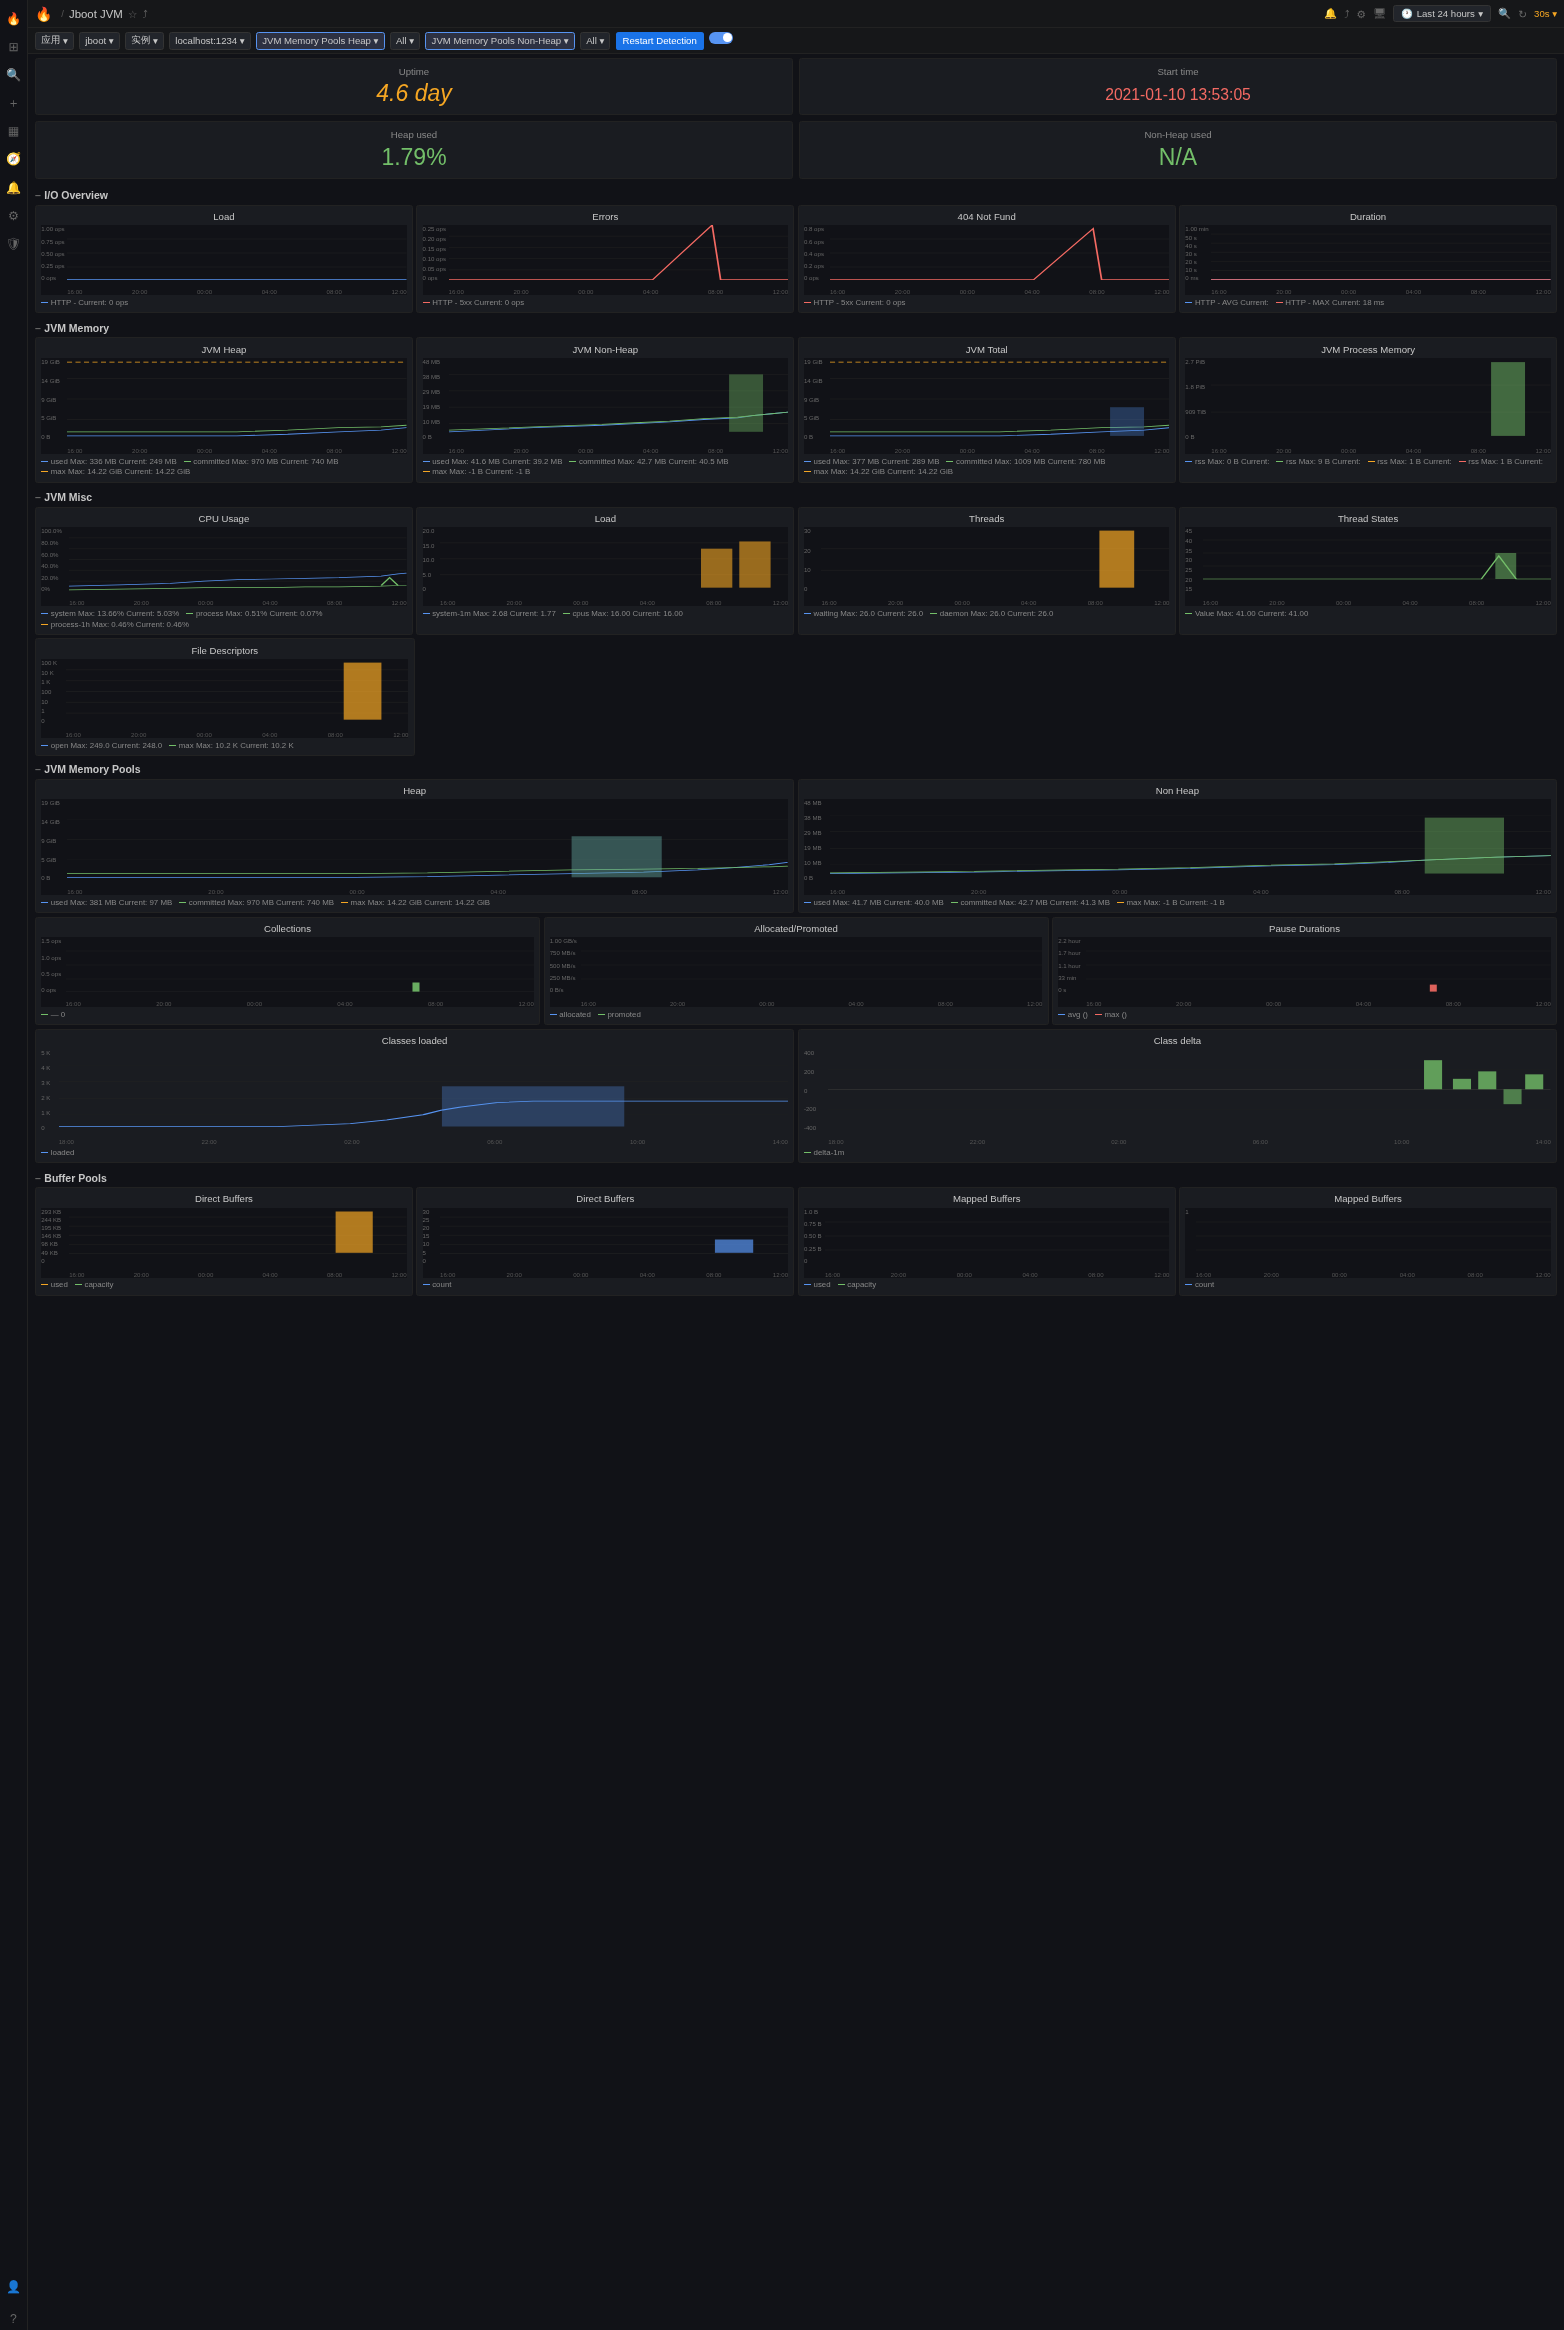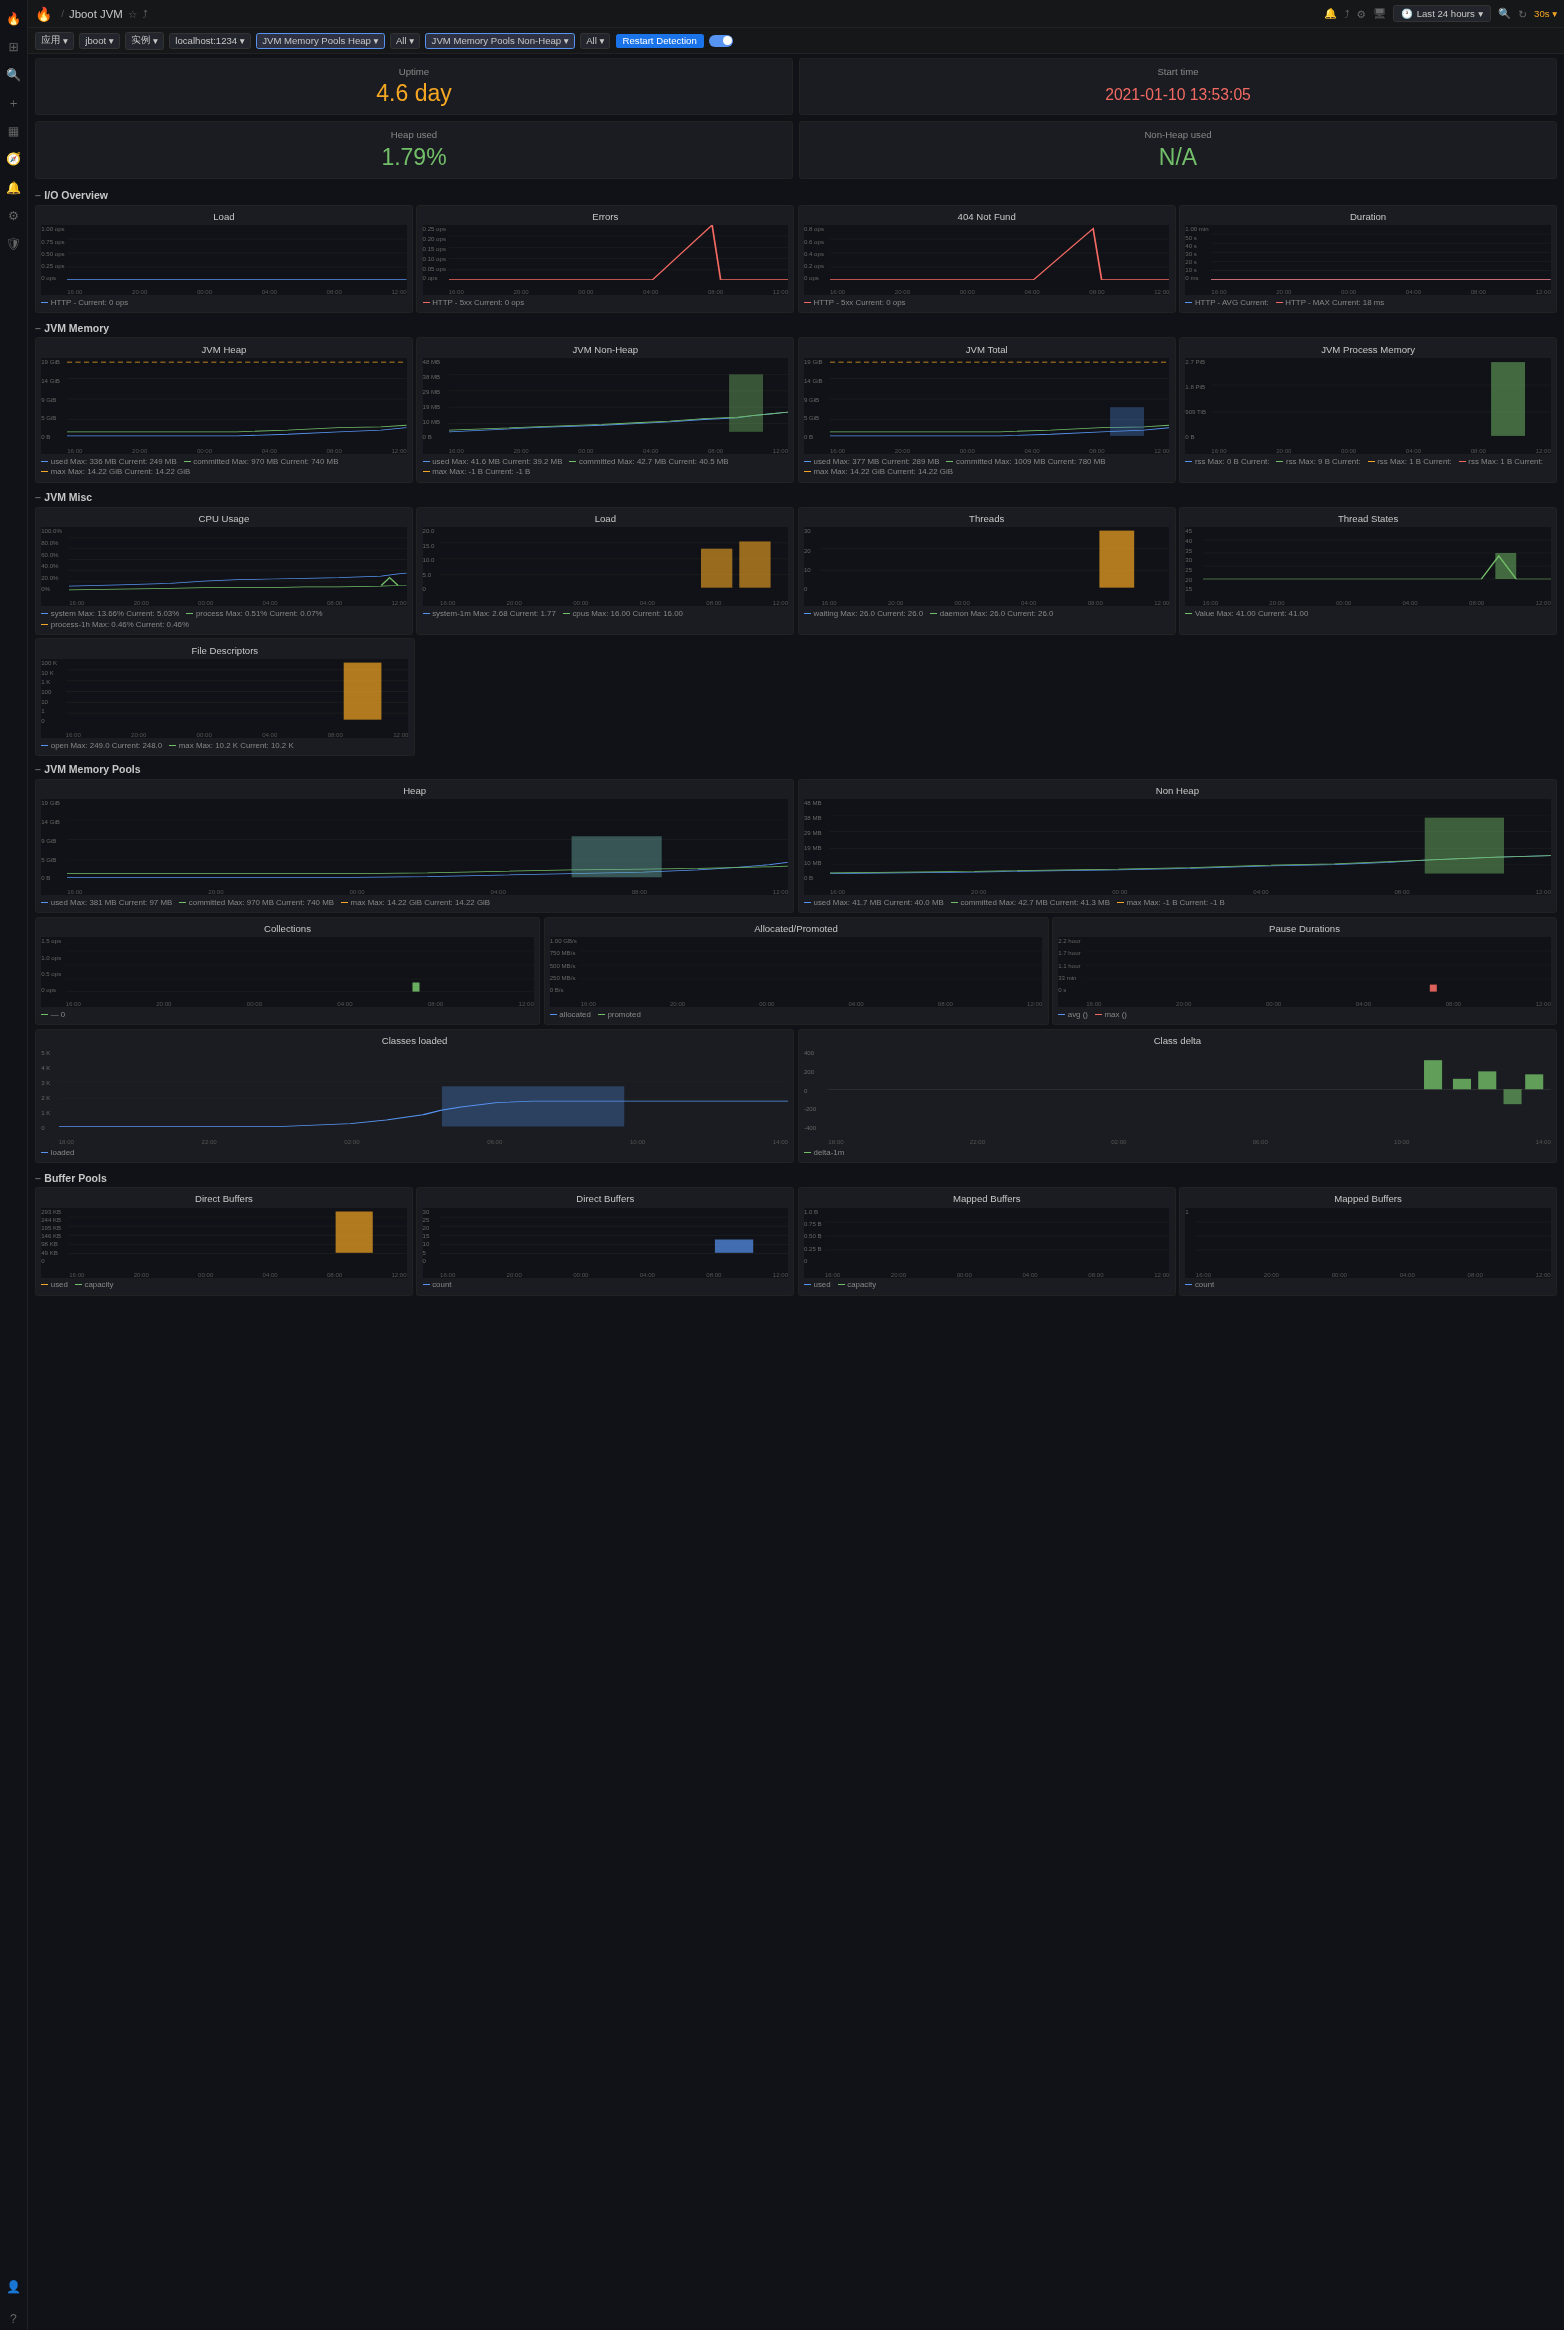--- a/index.html
+++ b/index.html
@@ -78,21 +78,20 @@
       cursor: pointer;
       display: flex;
       align-items: center;
       gap: 3.5px;
     }
     .filters-bar {
       background: #161719;
       border-bottom: 0.9px solid #222;
       padding: 3.5px 7px;
       display: flex;
-      align-items: center;
       gap: 5.2px;
       flex-shrink: 0;
       flex-wrap: wrap;
     }
     .filter-tag {
       background: #22252b;
       border: 0.9px solid #333;
       border-radius: 2.6px;
       padding: 1.7px 5.2px;
       font-size: 9.6px;
@@ -177,21 +176,21 @@
     .stat-label {
       color: #888;
       font-size: 9.6px;
       margin-bottom: 3.5px;
     }
     .stat-value {
       font-size: 23px;
       font-weight: 300;
     }
     .stat-value.red { color: #f46a63; }
-    .stat-value.orange { color: #f5a623; }
+    .stat-value.orange { color: #f5a623; font-style: italic; }
     .stat-value.green { color: #73bf69; }
     .charts-grid-4 {
       display: grid;
       grid-template-columns: repeat(4, 1fr);
       gap: 3.5px;
       margin-bottom: 3.5px;
     }
     .charts-grid-2 {
       display: grid;
       grid-template-columns: repeat(2, 1fr);

